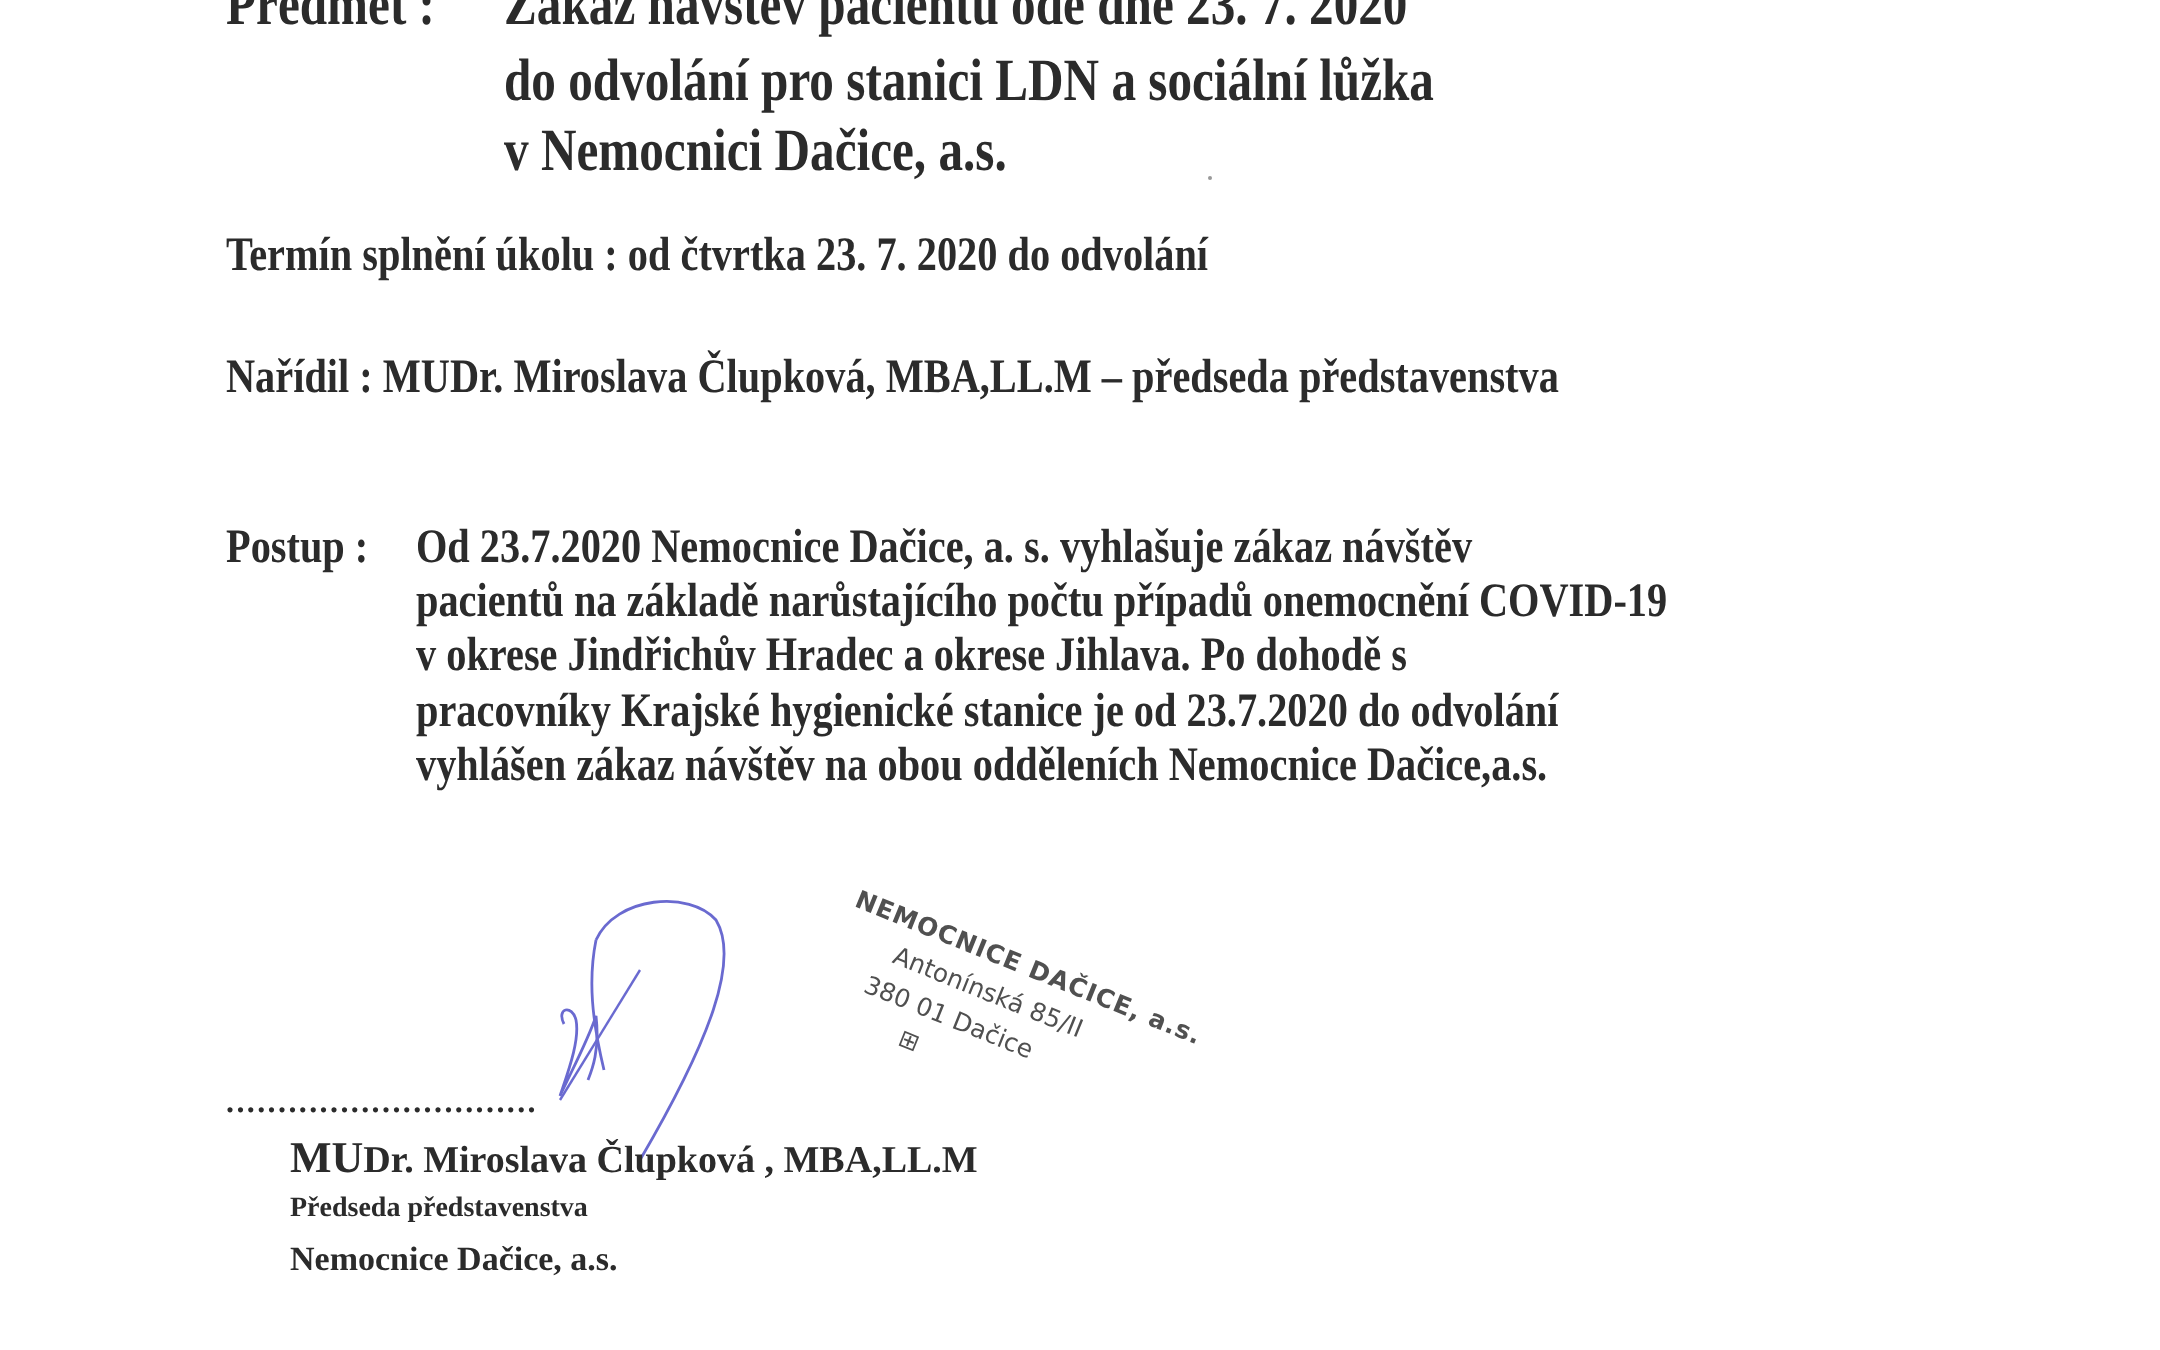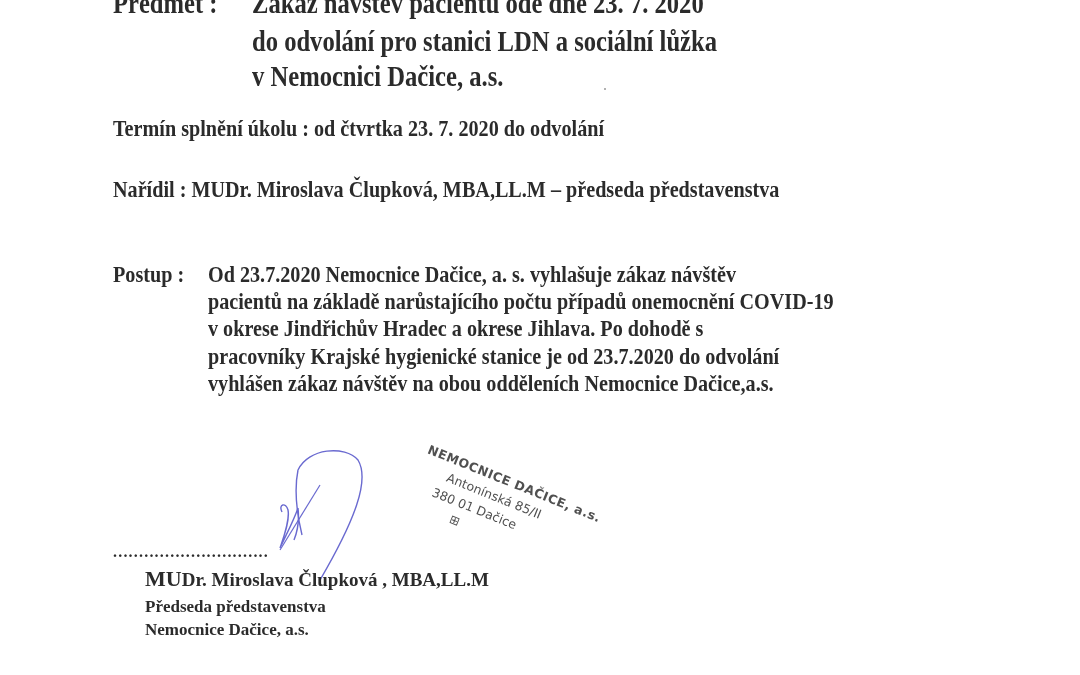--- a/index.html
+++ b/index.html
@@ -27,21 +27,21 @@
     }
     .stamp .s-title { font-size: 12.5px; font-weight: bold; letter-spacing: 0.5px; }
     .stamp .s-line { font-size: 12.5px; padding-left: 28px; }
     .stamp .s-line2 { font-size: 12.5px; padding-left: 20px; }
     .stamp .s-icon { font-size: 12px; padding-left: 46px; }
     .sig { position: absolute; left: 250px; top: 440px; width: 140px; height: 140px; }
     .dots { position: absolute; left: 113px; top: 543px; font-size: 16px; font-weight: bold; letter-spacing: 1.2px; white-space: nowrap; }
     .signer { position: absolute; left: 113px; font-weight: bold; white-space: nowrap; font-family: "Liberation Serif", serif; margin-left: 32px; }
     .signer-name { top: 566px; font-size: 19px; }
     .signer-name .big { font-size: 22px; }
-    .signer-role { top: 597px; font-size: 17px; }
+    .signer-role { top: 597px; font-size: 14px; }
     .signer-org { top: 620px; font-size: 17px; }
     .speck { position: absolute; left: 604px; top: 88px; width: 2px; height: 2px; background: #999; border-radius: 1px; }
   </style>
 </head>
 <body>
 
 <div>
 
   <div class="cond l-subject-label">Předmět :</div>
   <div class="cond l-subject-1" style="left:252px">Zákaz návštěv  pacientů ode dne 23. 7. 2020</div>

